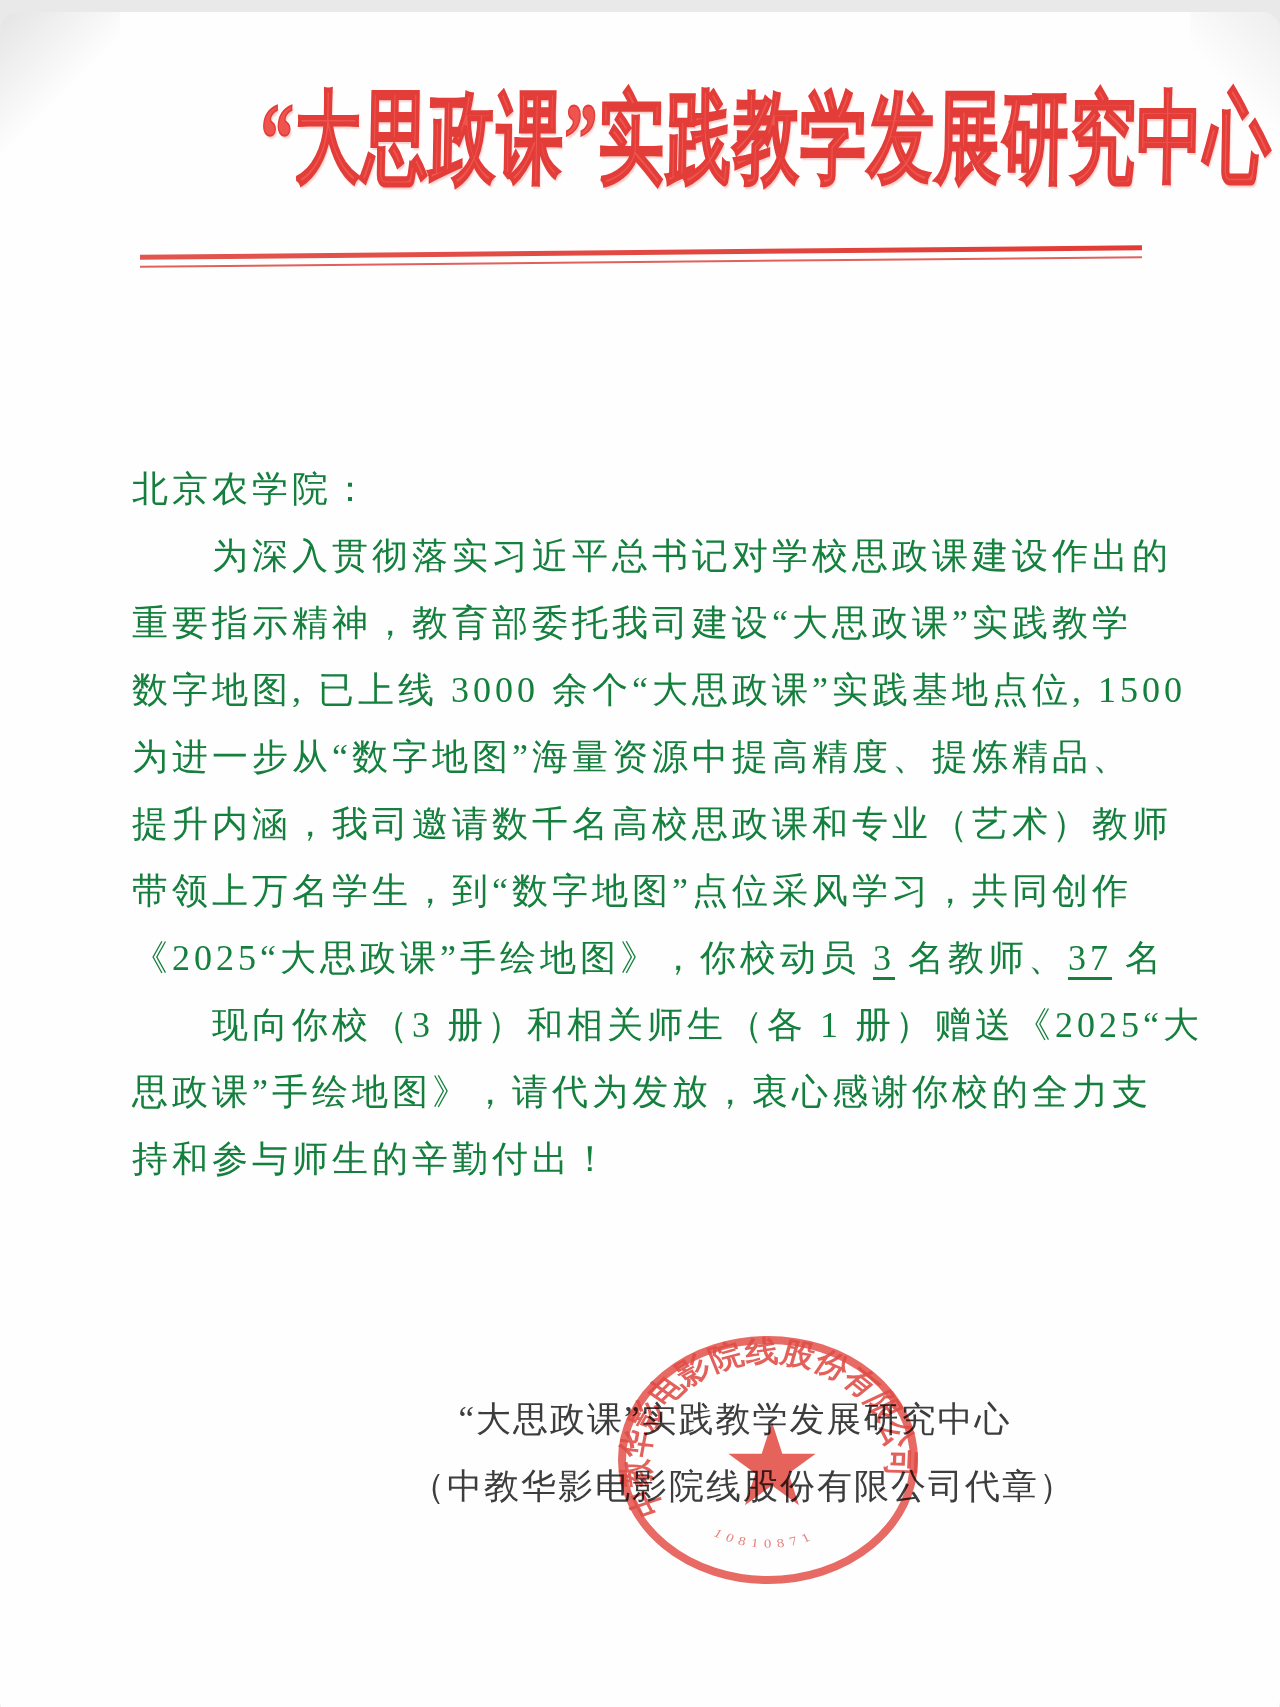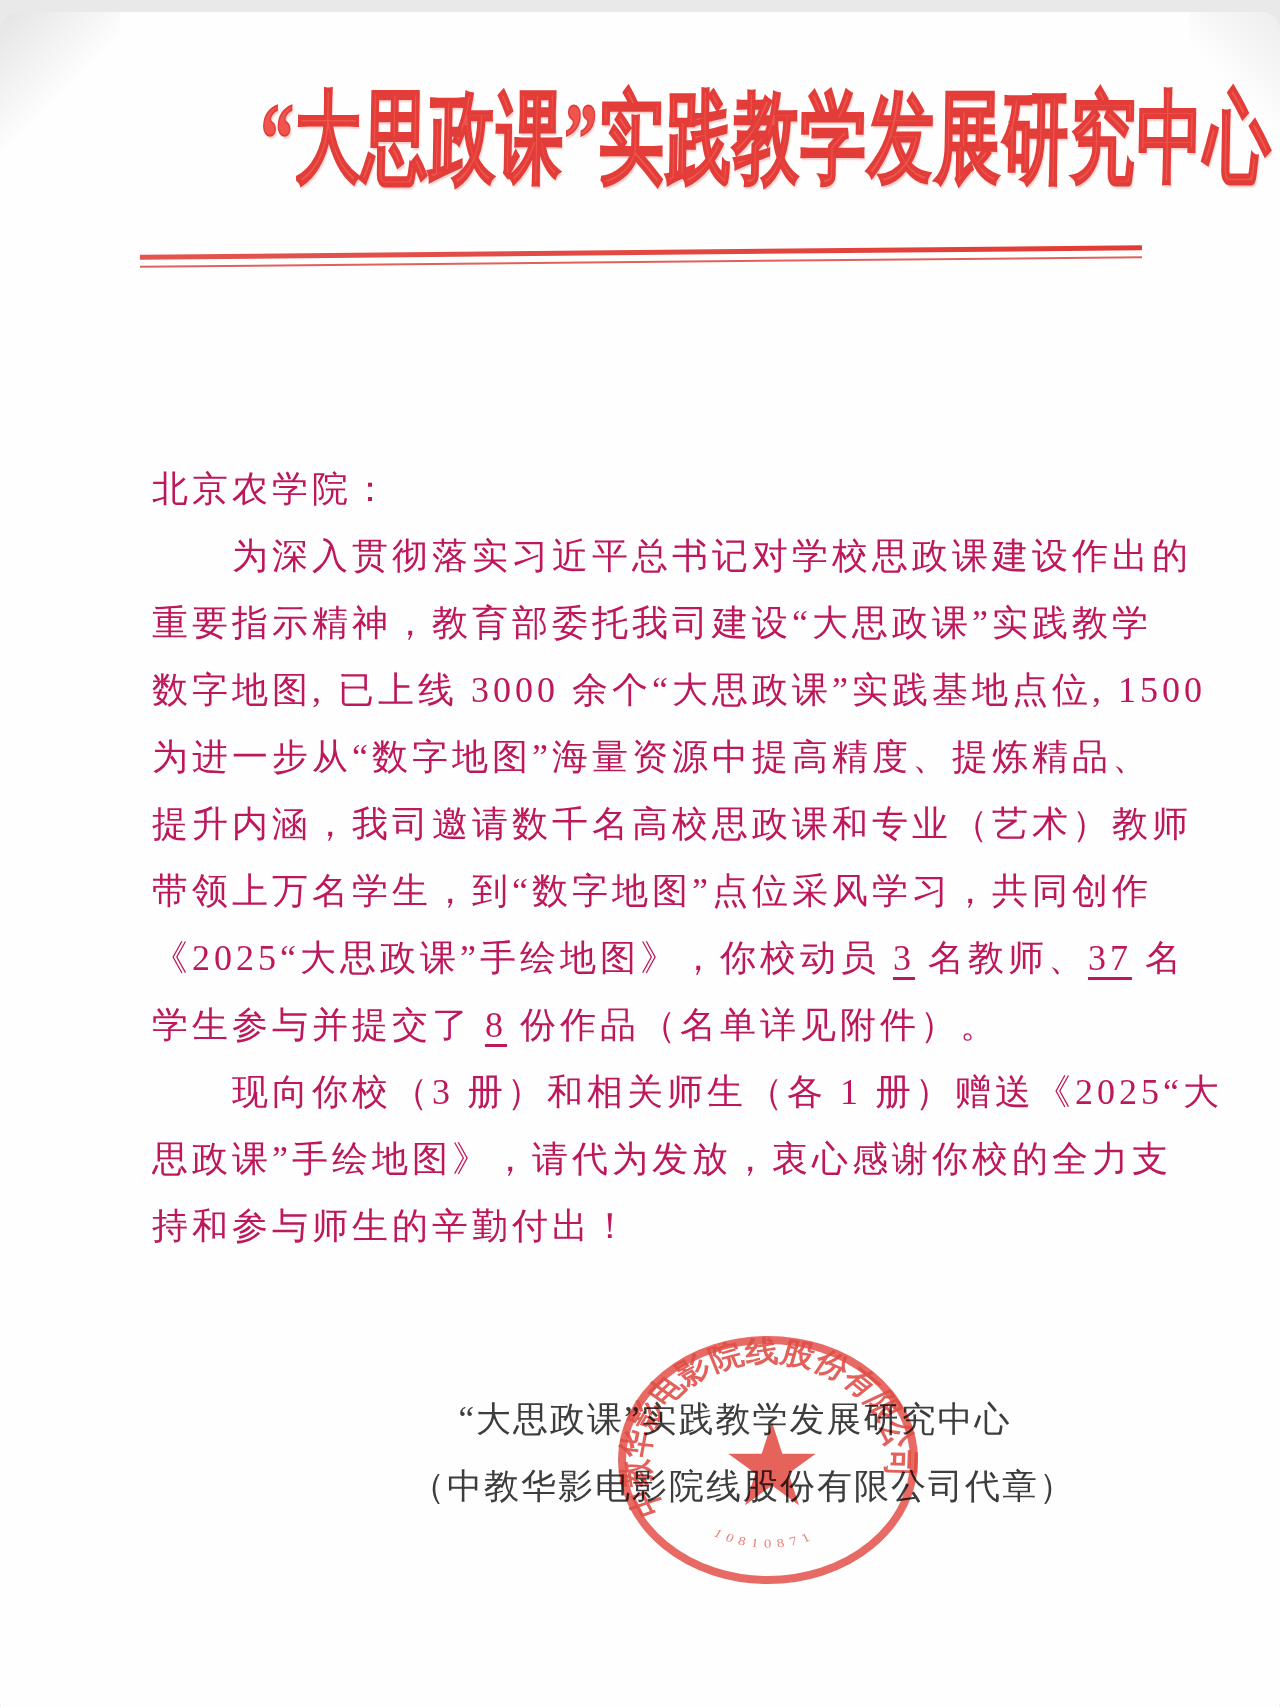--- a/index.html
+++ b/index.html
@@ -37,23 +37,23 @@
 
   
   .letter-title{
     position:absolute;left:462px;top:326px;
     font-size:51px;font-weight:700;color:#4b4b4b;
     letter-spacing:48px;white-space:nowrap;
   }
 
   
   .body{
-    position:absolute;left:152px;top:444px;width:1000px;
+    position:absolute;left:132px;top:444px;width:1000px;
     font-size:36px;line-height:67px;letter-spacing:4px;
-    color:#be185d;white-space:nowrap;
+    color:#15803d;white-space:nowrap;
   }
   .body .line{height:67px;}
   .body .line.ind{padding-left:80px;}
   .u{
     text-decoration:underline;
     text-decoration-thickness:2.5px;
     text-underline-offset:7px;
   }
 
   
@@ -89,21 +89,20 @@
   <div class="body">
     <div class="line">北京农学院：</div>
     <div id="body-lines">
         <div class="line ind"><span>为深入贯彻落实习近平总书记对学校思政课建设作出的</span></div>
         <div class="line"><span>重要指示精神，教育部委托我司建设“大思政课”实践教学</span></div>
         <div class="line"><span>数字地图, 已上线 3000 余个“大思政课”实践基地点位, 1500</span></div>
         <div class="line"><span>为进一步从“数字地图”海量资源中提高精度、提炼精品、</span></div>
         <div class="line"><span>提升内涵，我司邀请数千名高校思政课和专业（艺术）教师</span></div>
         <div class="line"><span>带领上万名学生，到“数字地图”点位采风学习，共同创作</span></div>
         <div class="line"><span>《2025“大思政课”手绘地图》，你校动员 </span><span class="u">3</span><span> 名教师、</span><span class="u">37</span><span> 名</span></div>
-        <div class="line"><span>学生参与并提交了 </span><span class="u">8</span><span> 份作品（名单详见附件）。</span></div>
         <div class="line ind"><span>现向你校（3 册）和相关师生（各 1 册）赠送《2025“大</span></div>
         <div class="line"><span>思政课”手绘地图》，请代为发放，衷心感谢你校的全力支</span></div>
         <div class="line"><span>持和参与师生的辛勤付出！</span></div>
       </div>
   </div>
 
   <div class="sig">
     <div>“大思政课”实践教学发展研究中心</div>
     <div>（中教华影电影院线股份有限公司代章）</div>
   </div>

